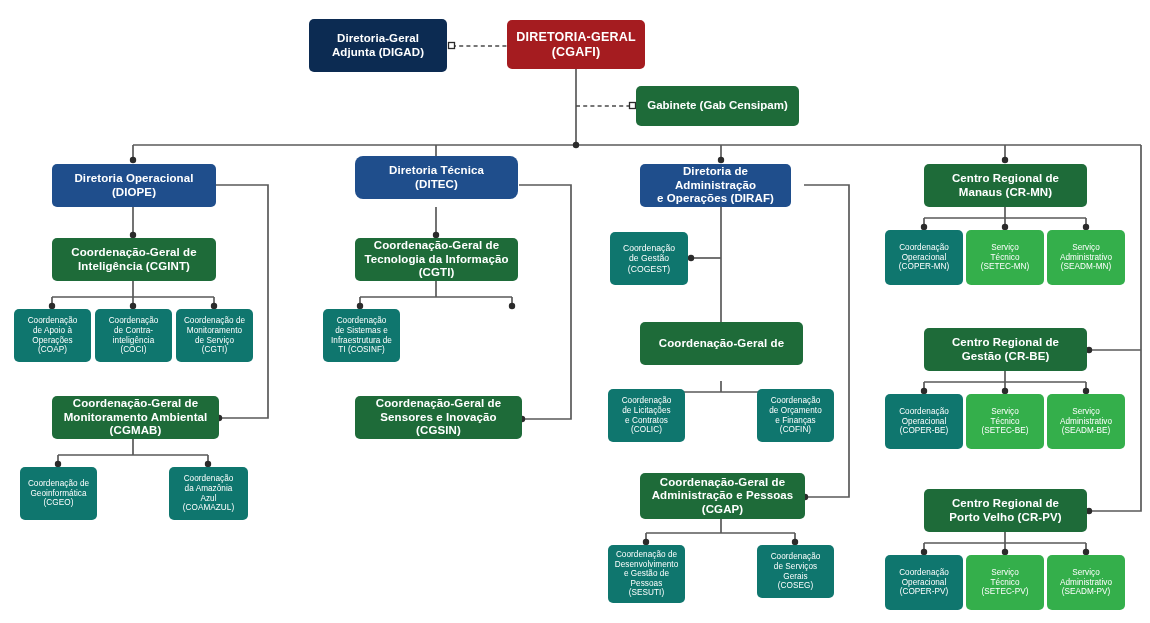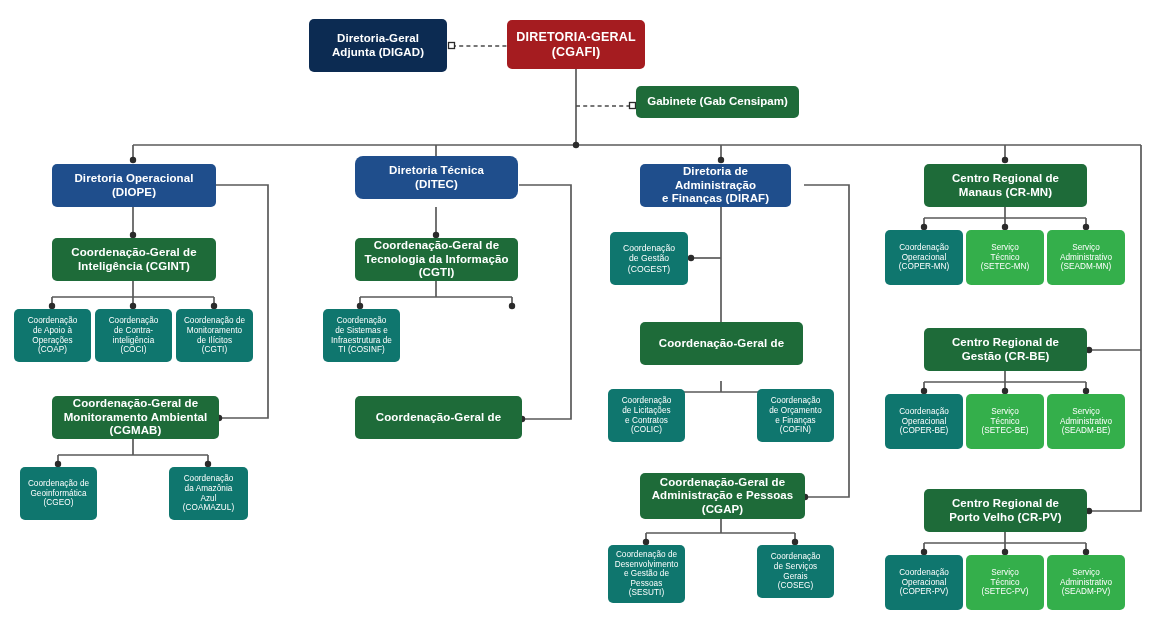--- a/index.html
+++ b/index.html
@@ -168,21 +168,21 @@
     </span>
   </div>
 
   <div class="node c-red t-lead" style="left:507px; top:20px; width:138px; height:49px;">
     <span>
       <span>DIRETORIA-GERAL</span>
       <span>(CGAFI)</span>
     </span>
   </div>
 
-  <div class="node c-dgreen t-gab" style="left:636px; top:86px; width:163px; height:32px;">
+  <div class="node c-dgreen t-gab" style="left:636px; top:86px; width:163px; height:40px;">
     <span>Gabinete (Gab Censipam)</span>
   </div>
 
   <div class="node c-dblue t-dir" style="left:52px; top:164px; width:164px; height:43px;">
     <span>
       <span>Diretoria Operacional</span>
       <span>(DIOPE)</span>
     </span>
   </div>
 
@@ -208,21 +208,21 @@
       <span>de Contra-</span>
       <span>inteligência</span>
       <span>(COCI)</span>
     </span>
   </div>
 
   <div class="node c-lblue t-leaf" style="left:176px; top:309px; width:77px; height:53px;">
     <span>
       <span>Coordenação de</span>
       <span>Monitoramento</span>
-      <span>de Ilícitos</span>
+      <span>de Serviço</span>
       <span>(CGTI)</span>
     </span>
   </div>
 
   <div class="node c-dgreen t-cg" style="left:52px; top:396px; width:167px; height:43px;">
     <span>
       <span>Coordenação-Geral de</span>
       <span>Monitoramento Ambiental</span>
       <span>(CGMAB)</span>
     </span>
@@ -266,27 +266,28 @@
       <span>de Sistemas e</span>
       <span>Infraestrutura de</span>
       <span>TI (COSINF)</span>
     </span>
   </div>
 
 
   <div class="node c-dgreen t-cg" style="left:355px; top:396px; width:167px; height:43px;">
     <span>
       <span>Coordenação-Geral de</span>
+      <span>Sensores e Inovação (CGSIN)</span>
     </span>
   </div>
 
   <div class="node c-dblue t-dir" style="left:640px; top:164px; width:151px; height:43px;">
     <span>
       <span>Diretoria de Administração</span>
-      <span>e Finanças (DIRAF)</span>
+      <span>e Operações (DIRAF)</span>
     </span>
   </div>
 
   <div class="node c-lblue t-leafm" style="left:610px; top:232px; width:78px; height:53px;">
     <span>
       <span>Coordenação</span>
       <span>de Gestão</span>
       <span>(COGEST)</span>
     </span>
   </div>

